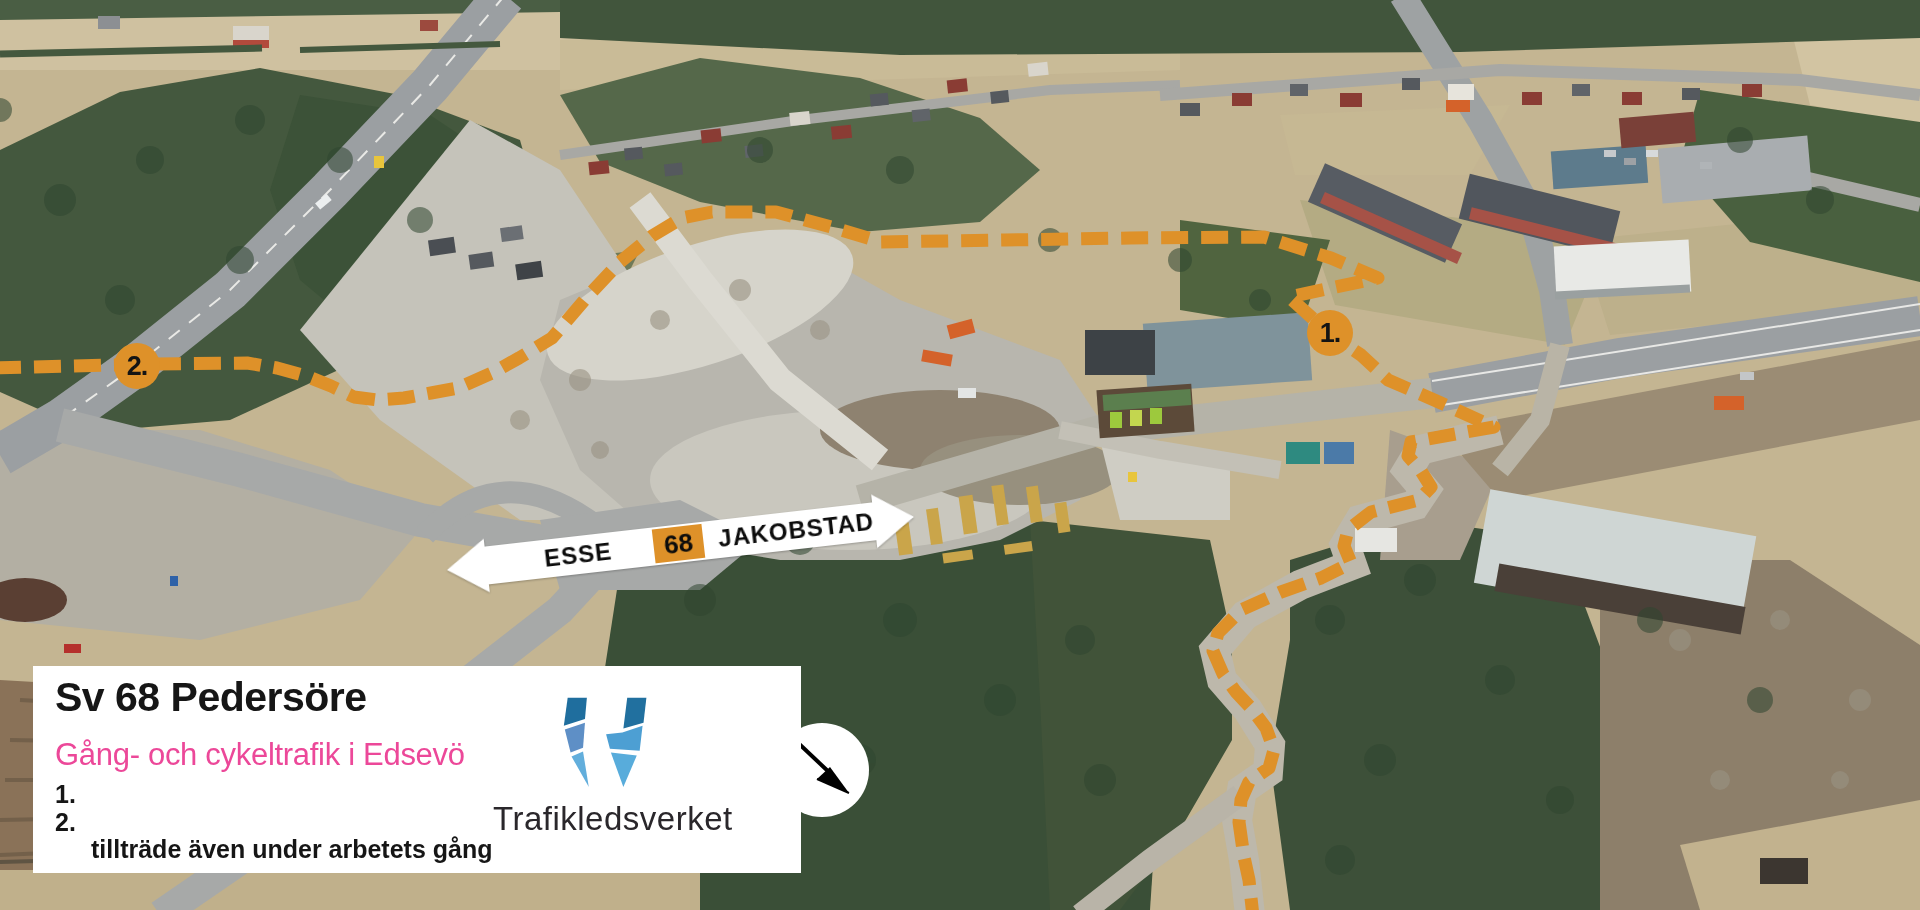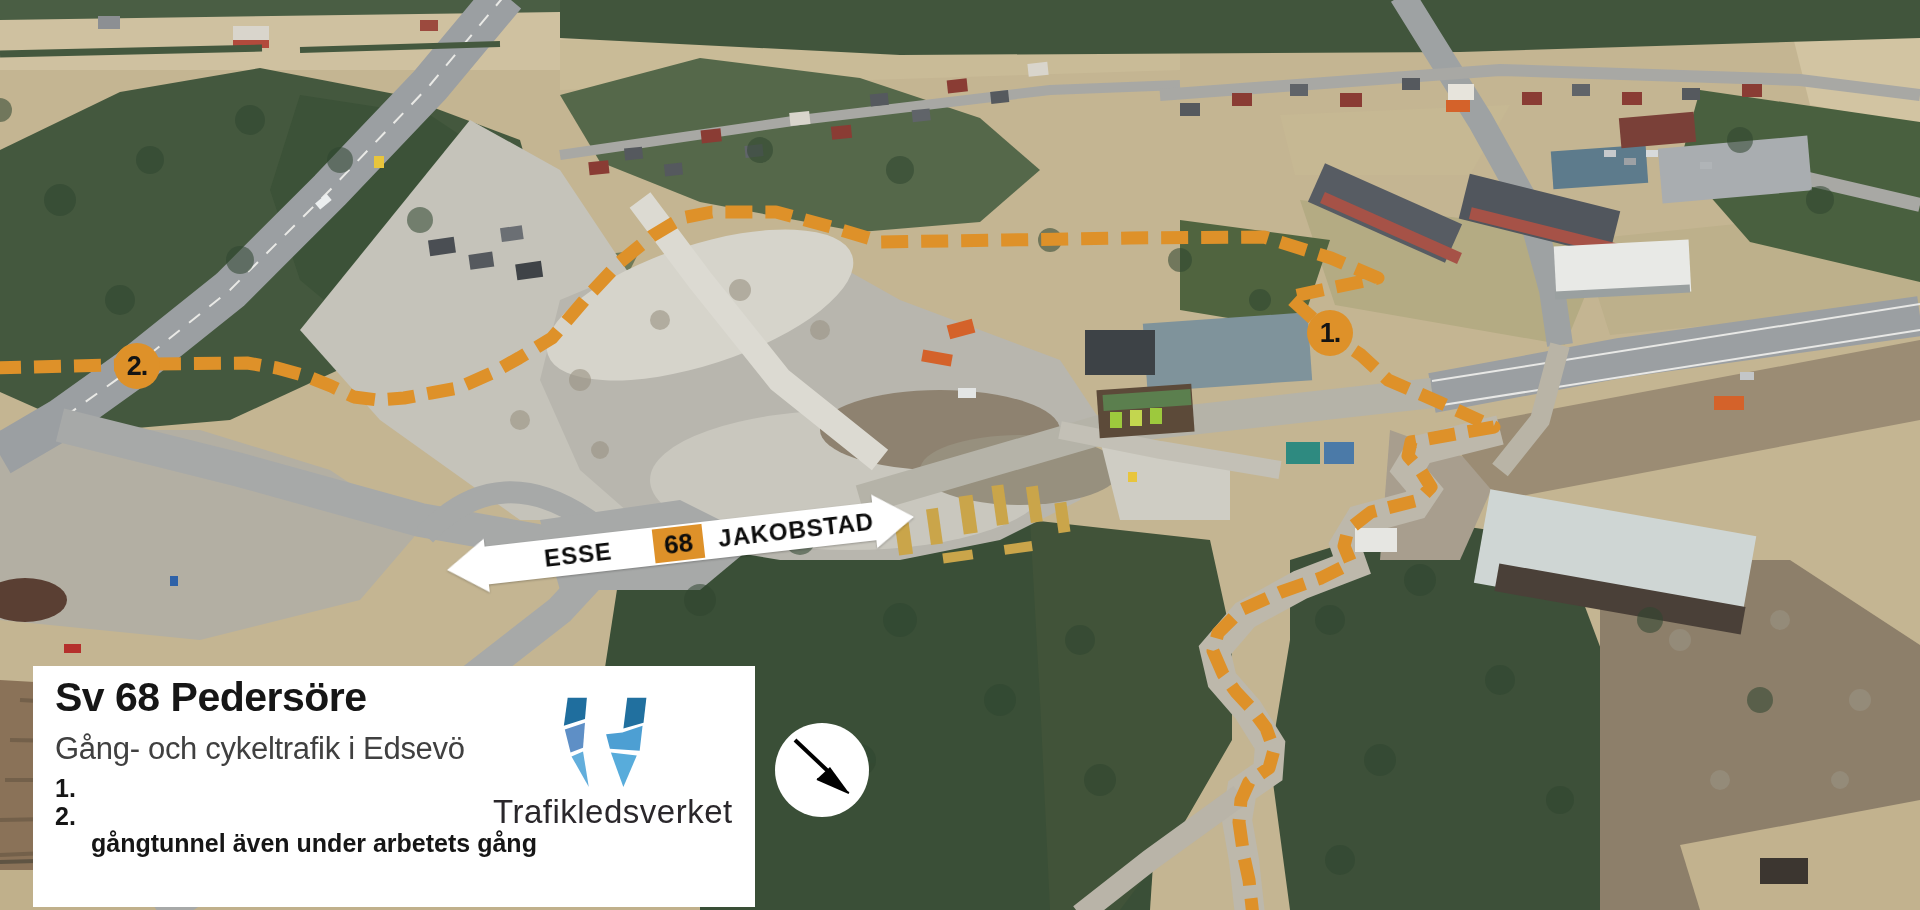--- a/index.html
+++ b/index.html
@@ -20,30 +20,30 @@
               border-right:40px solid #ffffff;}
   .arrow-right{width:0;height:0;border-top:27px solid transparent;border-bottom:27px solid transparent;
                border-left:40px solid #ffffff;}
   .sign-bar{height:38px;width:390px;background:#ffffff;display:flex;align-items:center;
             font-weight:800;font-size:24px;color:#0c0c0c;letter-spacing:1px;}
   .sign-dest-left{margin-left:58px;}
   .route-shield{margin-left:42px;background:#DE9129;color:#0c0c0c;height:34px;min-width:50px;
                 display:flex;align-items:center;justify-content:center;font-size:26px;letter-spacing:0;}
   .sign-dest-right{margin-left:15px;}
 
-  .info-box{position:absolute;left:33px;top:666px;width:722px;height:241px;background:#ffffff;}
+  .info-box{position:absolute;left:33px;top:666px;width:722px;height:207px;background:#ffffff;padding-left:46px;}
   .ib-text{position:absolute;left:22px;top:10px;color:#161616;}
   .ib-title{font-size:41px;font-weight:800;letter-spacing:-0.5px;line-height:1.05;}
-  .ib-subtitle{font-size:31px;font-weight:400;letter-spacing:-0.3px;line-height:1.1;margin-top:13px;color:#404040;}
+  .ib-subtitle{font-size:31px;font-weight:400;letter-spacing:-0.3px;line-height:1.1;margin-top:19px;color:#ec4899;}
   .ib-list{margin-top:9px;font-size:25px;font-weight:700;line-height:1.1;}
   .ib-item{display:flex;}
   .ib-num{width:36px;flex:0 0 36px;}
   .ib-logo{position:absolute;left:460px;top:28px;width:230px;text-align:center;}
   .ib-logo-glyph{display:block;margin:0 auto;}
-  .ib-agency{margin-top:3px;font-size:33px;font-weight:500;color:#2a272b;letter-spacing:0.5px;}
+  .ib-agency{margin-top:10px;font-size:33px;font-weight:500;color:#2a272b;letter-spacing:0.5px;}
 
   .compass{position:absolute;left:775px;top:723px;width:94px;height:94px;border-radius:50%;background:#ffffff;}
 </style>
 </head>
 <body>
 
 <div class="scene">
 
   <svg class="bg" width="1920" height="910" viewBox="0 0 1920 910" aria-hidden="true">
 
@@ -301,21 +301,21 @@
       <div class="ib-title">Sv 68 Pedersöre</div>
       <div class="ib-subtitle">Gång- och cykeltrafik i Edsevö</div>
       <div class="ib-list">
         <div class="ib-item">
           <span class="ib-num">1.</span>
         </div>
         <div class="ib-item">
           <span class="ib-num">2.</span>
           <span>
             <br>
-            <span>gångtunnel även under arbetets gång</span>
+            <span>tillträde även under arbetets gång</span>
           </span>
         </div>
       </div>
     </div>
     <div class="ib-logo">
       <svg class="ib-logo-glyph" width="120" height="96" viewBox="0 0 120 100">
         <polygon points="18,4 38,4 36,26 14,33" fill="#1F6E9E"></polygon>
         <polygon points="15,37 36,30 34,56 21,61" fill="#5E8FC6"></polygon>
         <polygon points="22,65 34,60 40,97" fill="#62AEDC"></polygon>
         <polygon points="80,4 100,4 97,30 76,36" fill="#21709F"></polygon>

